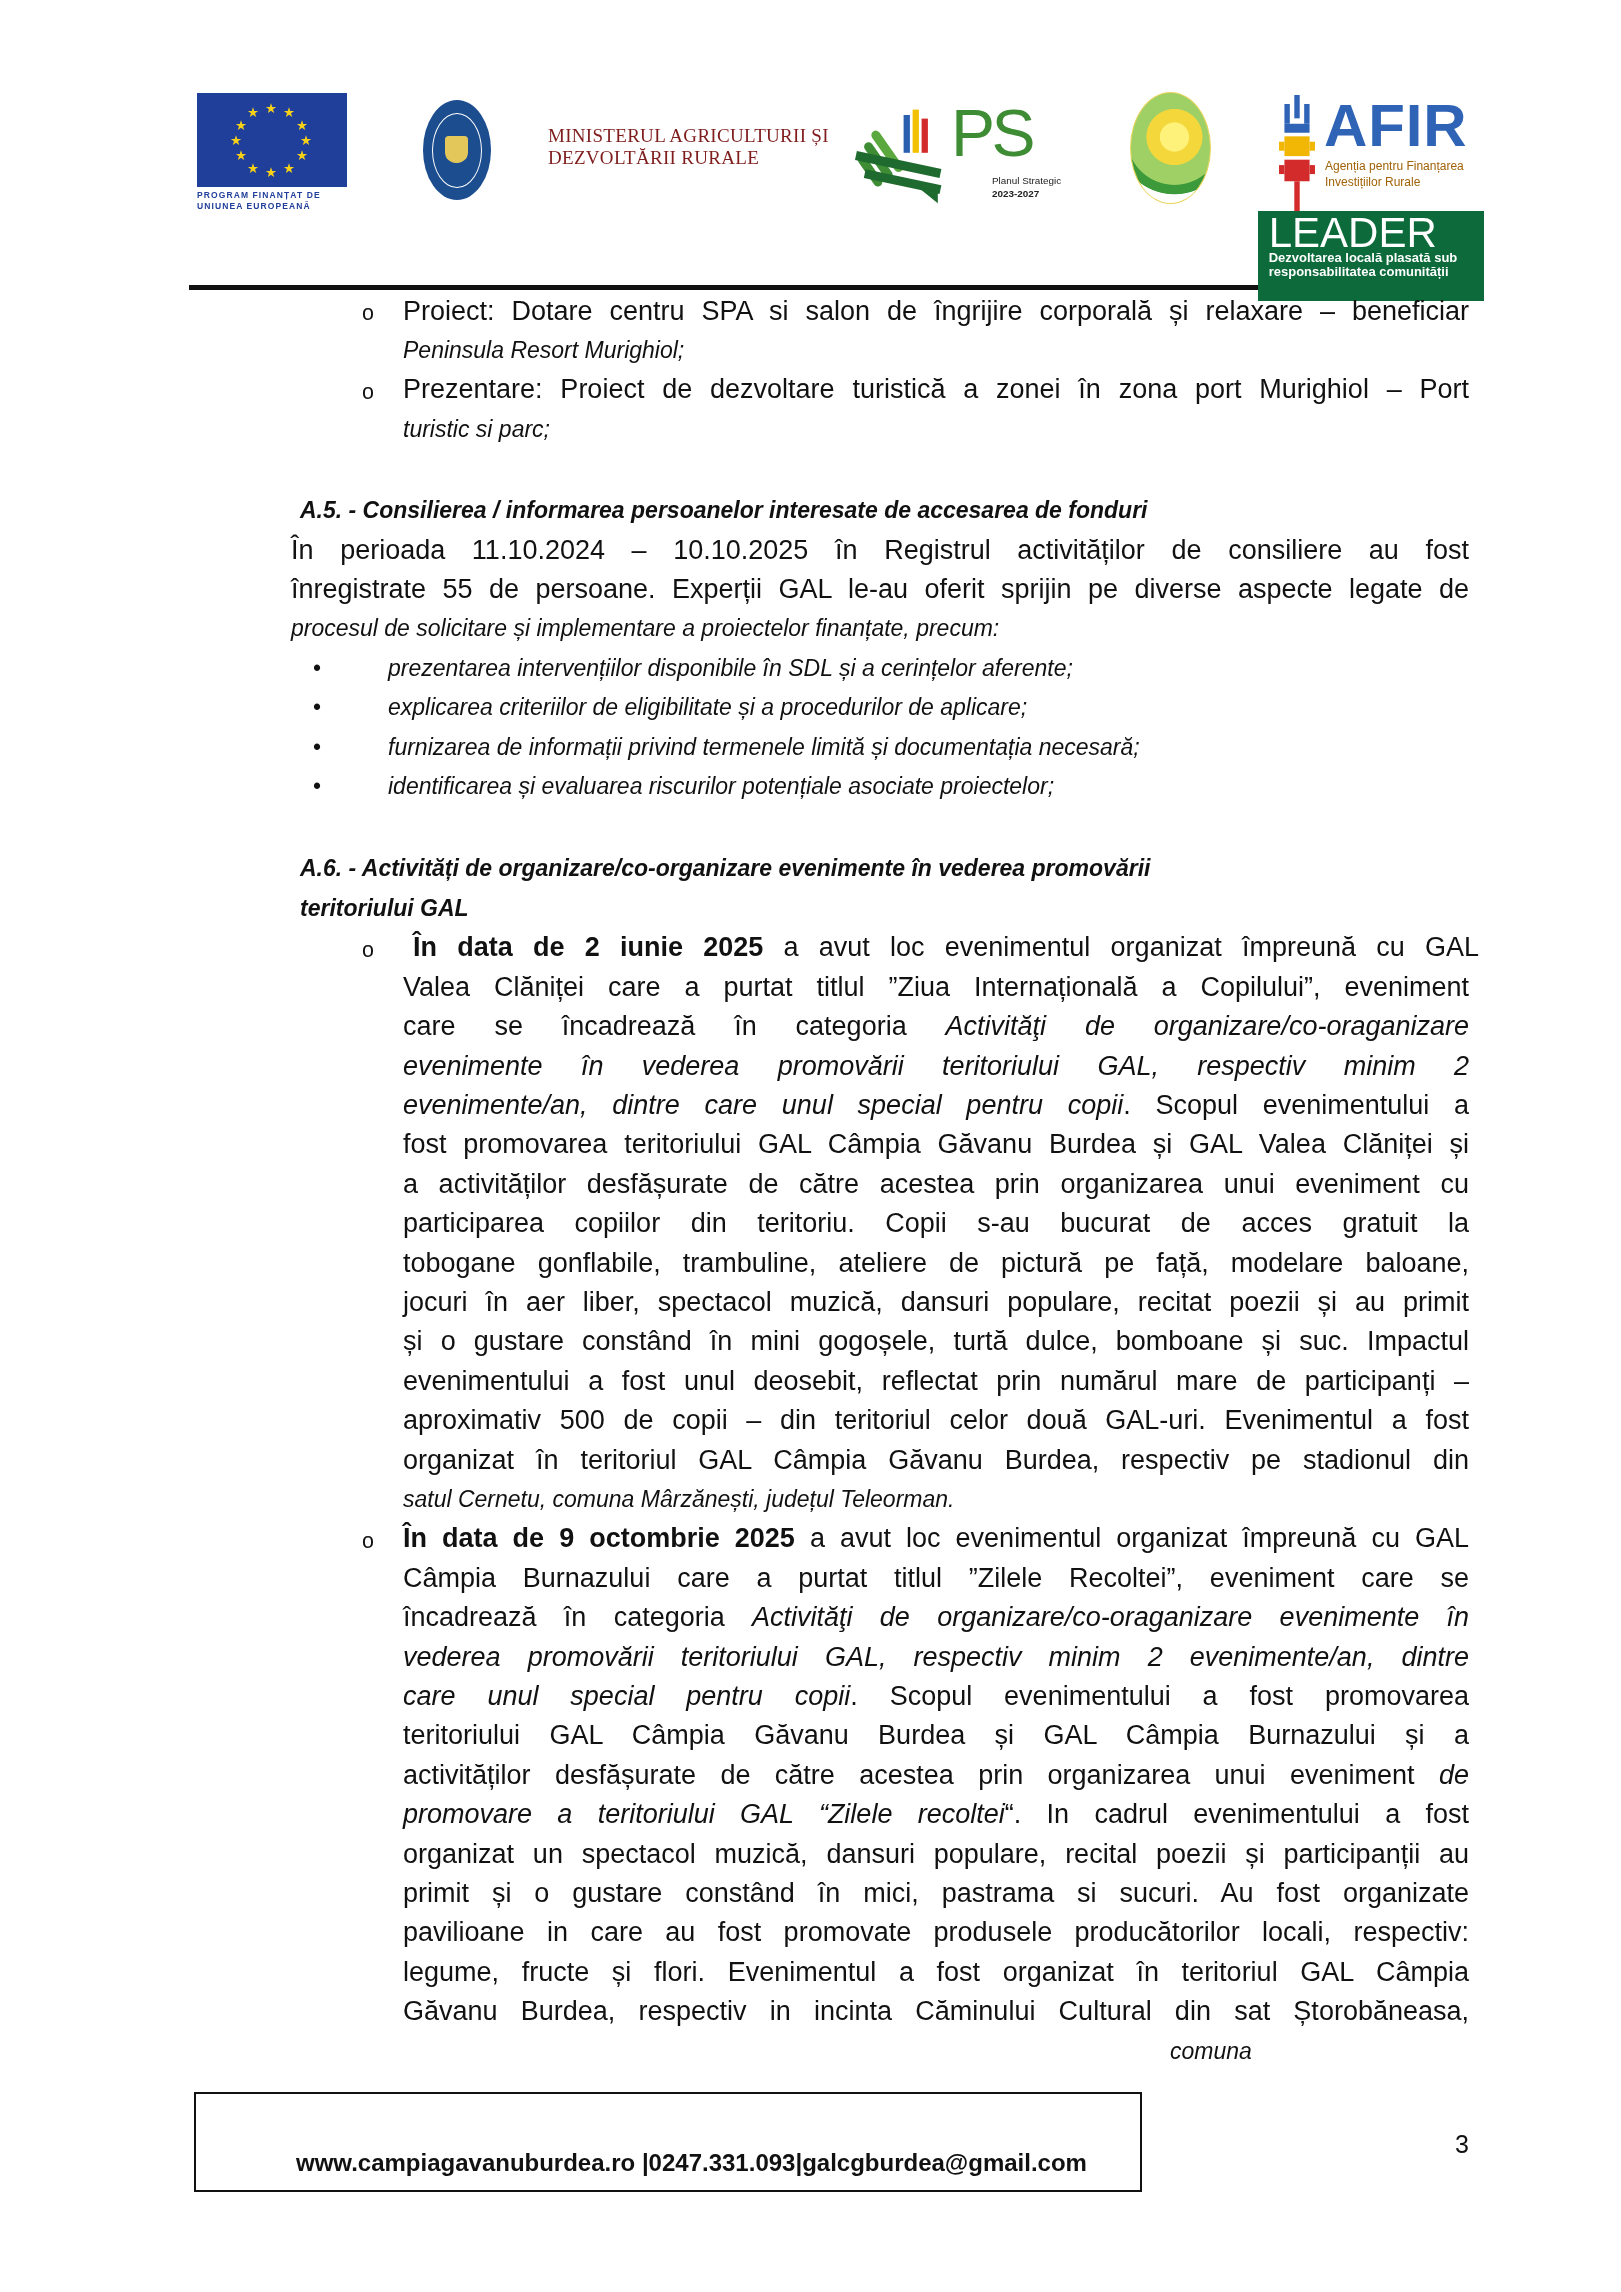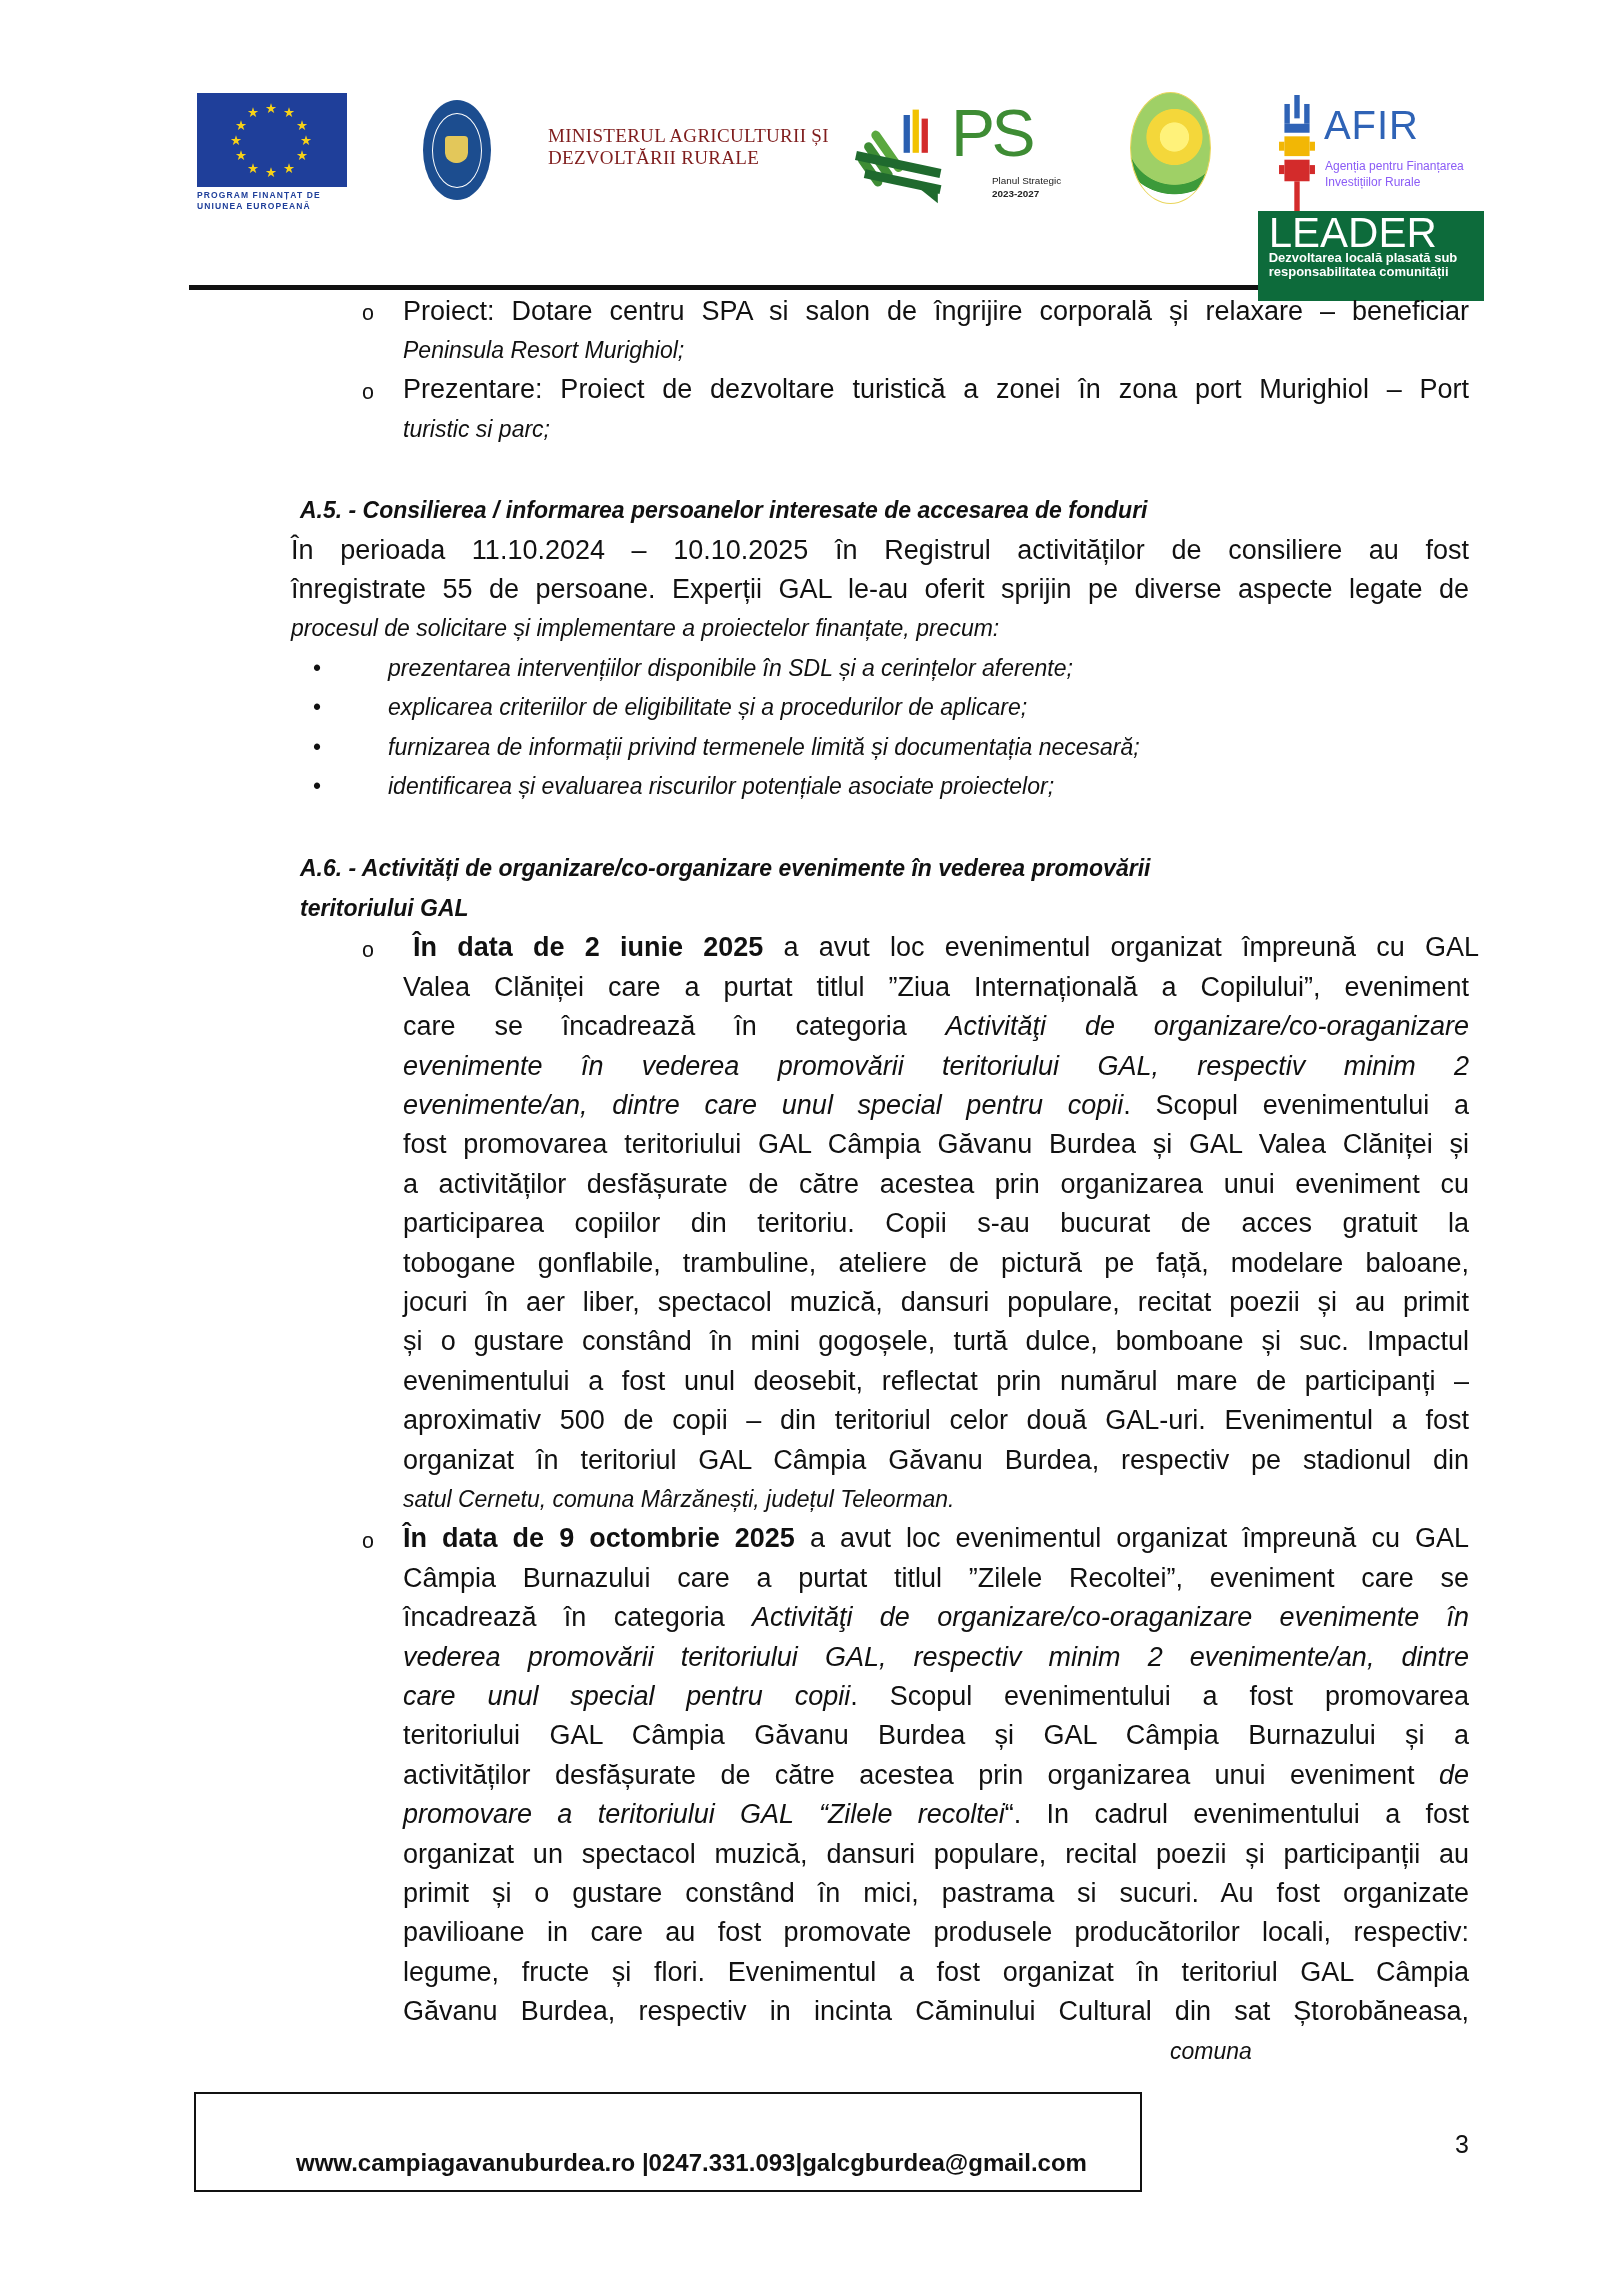--- a/index.html
+++ b/index.html
@@ -12,22 +12,22 @@
   .eu-caption { left:197px; top:190px; width:157px; font-size:8.5px; font-weight:bold; color:#1f3f9a; letter-spacing:1.1px; line-height:10.7px; }
   .gov-seal { left:423px; top:100px; width:68px; height:100px; border-radius:50%; background:#1c4d8f; }
   .gov-seal .inner { position:absolute; left:9px; top:12.5px; width:50px; height:75px; border-radius:50%; border:1.8px solid #fff; box-sizing:border-box; }
   .gov-seal .eagle { position:absolute; left:22.4px; top:36px; width:23px; height:27px; background:#e3c75a; border-radius:3.6px 3.6px 10.7px 10.7px; }
   .ministry-text { left:548px; top:125px; font-family:"Liberation Serif", serif; font-size:19px; line-height:21.5px; color:#7f1d1d; letter-spacing:0.3px; }
   .ps-logo { left:855px; top:106px; width:90px; height:99px; }
   .ps-letters { left:951px; top:100px; font-size:66px; line-height:66px; color:#3e8c34; font-weight:normal; letter-spacing:-3.6px; }
   .ps-caption { left:992px; top:175px; font-size:9.9px; line-height:12.5px; color:#222; }
   .gal-logo { left:1130px; top:92px; width:81px; height:112px; border-radius:50%; background:radial-gradient(circle at 55% 40%, #fff27a 0 18%, #f4d73a 19% 35%, #9fd066 36% 60%, #3c9a3a 61% 72%, #ffffff 73% 100%); border:1.8px solid #e9d55b; box-sizing:border-box; }
   .afir-mark { left:1279px; top:95px; width:36px; height:124px; }
-  .afir-text { left:1324px; top:97px; font-size:40px; line-height:57px; color:#2f63b6; font-weight:normal; letter-spacing:0.9px; }
-  .afir-sub { left:1325px; top:158px; font-size:12px; line-height:16px; color:#8b5cf6; }
+  .afir-text { left:1324px; top:97px; font-size:60px; line-height:57px; color:#2f63b6; font-weight:bold; letter-spacing:0.9px; }
+  .afir-sub { left:1325px; top:158px; font-size:12px; line-height:16px; color:#a16207; }
   .leader-box { left:1258px; top:211px; width:226px; height:90px; background:#0d6b3b; color:#fff; box-sizing:border-box; padding:3.6px 10.7px; }
   .leader-title { font-size:42px; line-height:36px; font-weight:normal; letter-spacing:0; }
   .leader-sub { font-size:13px; line-height:14.3px; font-weight:bold; }
   .header-rule { left:189px; top:285px; width:1069px; height:4.5px; background:#111; }
 
   
   .line { position:absolute; font-size:23px; line-height:30px; white-space:nowrap;font-style:italic; }
   .just { position:absolute; font-size:27px; line-height:30px; text-align:justify; text-align-last:justify; white-space:normal; }
   .bold { font-weight:bold; }
   .ital { font-style:italic; }

